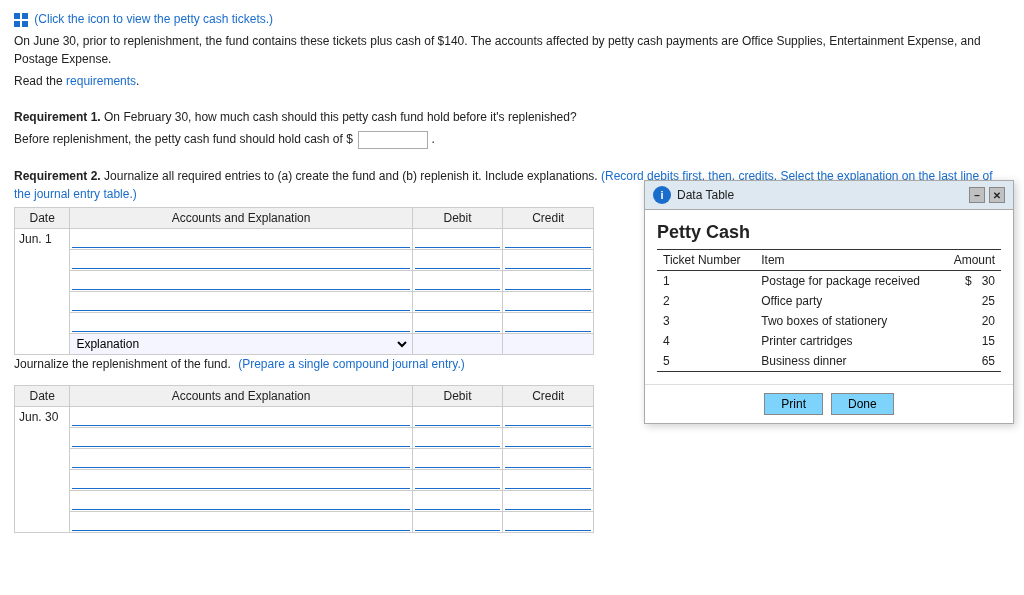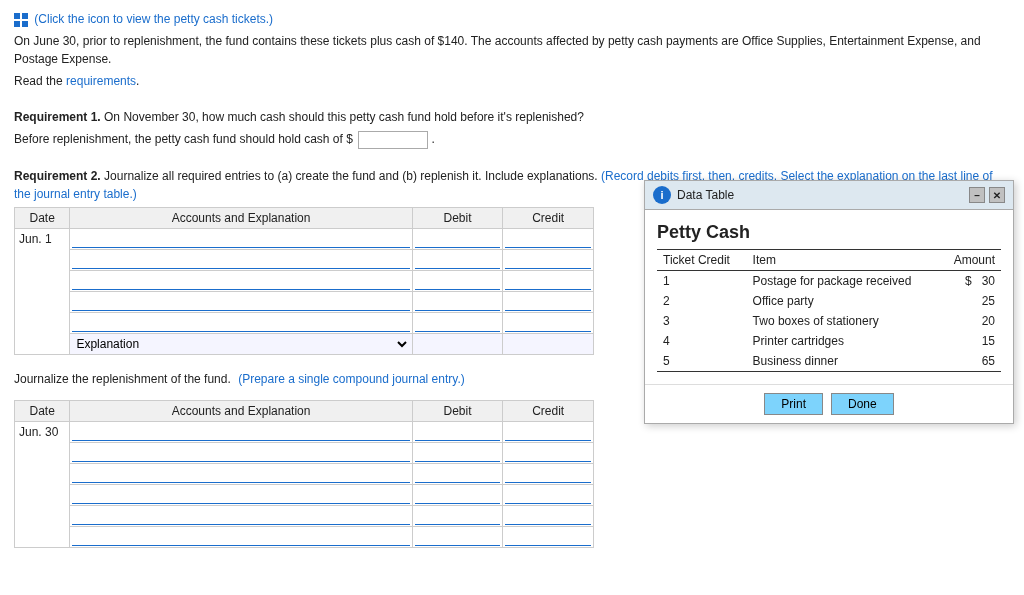--- a/index.html
+++ b/index.html
@@ -18,21 +18,21 @@
     }
     p { margin-bottom: 4px; line-height: 1.5; }
     .blue-link { color: #1a6dcc; text-decoration: none; }
     .req-label { font-weight: bold; }
     .section-title { margin: 8px 0 4px 0; font-size: 12px; }
 
     
     .journal-table {
       border-collapse: collapse;
       width: 580px;
-      margin-bottom: 15px;
+      margin-bottom: 0;
     }
     .journal-table th {
       border: 1px solid #ccc;
       background: #f0f0f0;
       padding: 3px 6px;
       text-align: center;
       font-size: 12px;
       font-weight: normal;
     }
     .journal-table td {
@@ -190,21 +190,21 @@
   </p>
   <p>On June 30, prior to replenishment, the fund contains these tickets plus cash of $140. The accounts affected by petty cash payments are Office Supplies, Entertainment Expense, and Postage Expense.</p>
   <p>
     <span>Read the </span><a href="#" class="blue-link">requirements</a><span>.</span>
   </p>
 
   <br>
 
   
   <p>
-    <span class="req-label">Requirement 1.</span><span> On November 30, how much cash should this petty cash fund hold before it's replenished?</span>
+    <span class="req-label">Requirement 1.</span><span> On February 30, how much cash should this petty cash fund hold before it's replenished?</span>
   </p>
   <p style="margin-top:4px;">
     <span>Before replenishment, the petty cash fund should hold cash of $</span>
     <span style="border: 1px solid #aaa; display:inline-block; width:70px; height:18px; vertical-align:middle; margin-left:2px;"></span>
     <span>.</span>
   </p>
 
   <br>
 
   
@@ -332,21 +332,21 @@
       <div class="popup-header-right">
         <div class="popup-btn-small">–</div>
         <div class="popup-btn-small">✕</div>
       </div>
     </div>
     <div class="popup-body">
       <div class="petty-cash-title">Petty Cash</div>
       <table class="petty-table">
         <thead>
           <tr>
-            <th>Ticket Credit</th>
+            <th>Ticket Number</th>
             <th>Item</th>
             <th class="right">Amount</th>
           </tr>
         </thead>
         <tbody>
           <tr>
             <td>1</td>
             <td>Postage for package received</td>
             <td class="right">$ &nbsp; 30</td>
           </tr>

